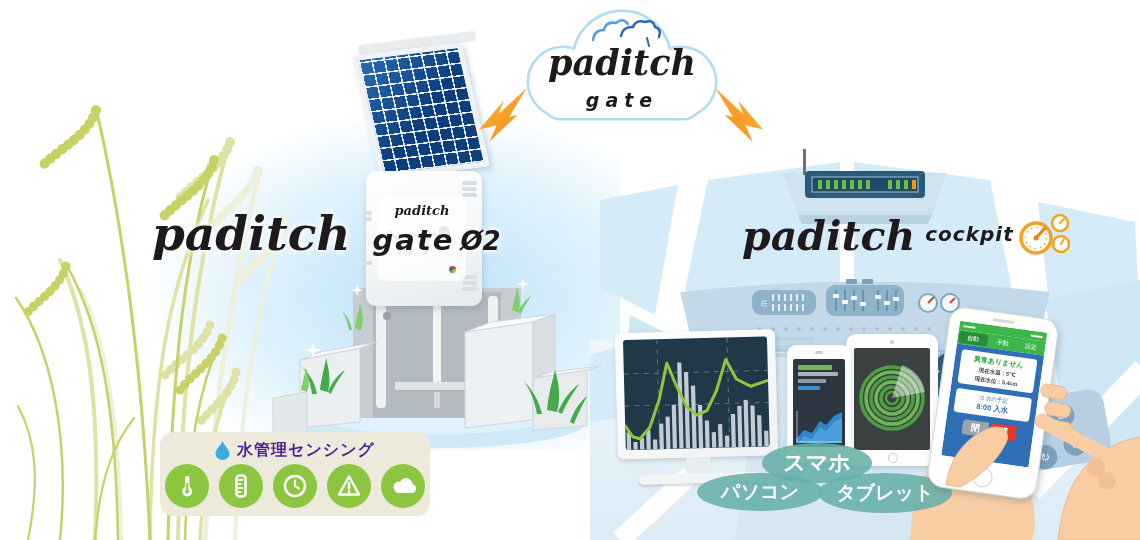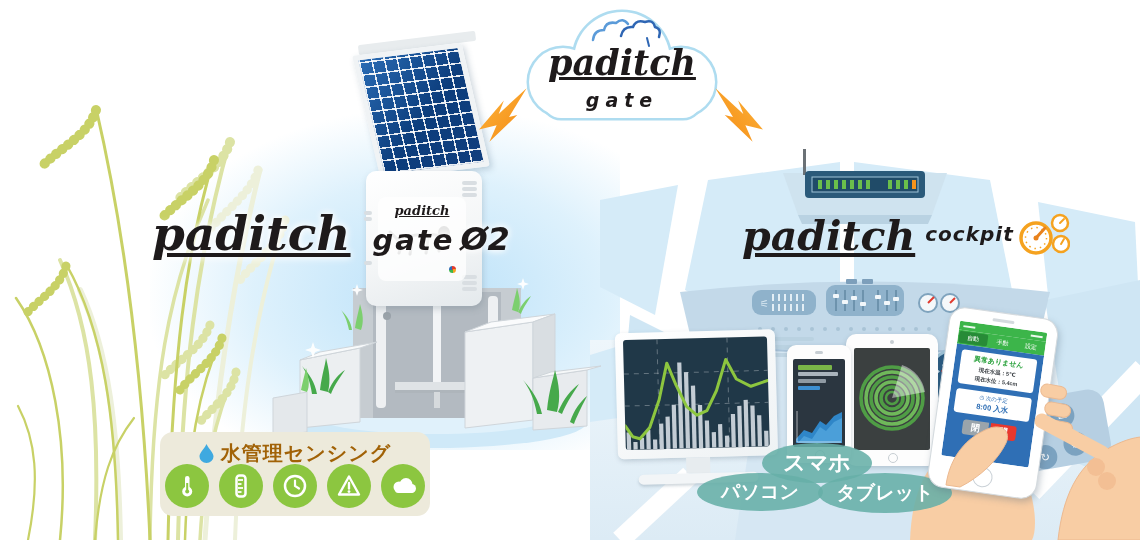--- a/index.html
+++ b/index.html
@@ -1,26 +1,26 @@
 <!DOCTYPE html>
 <html><head>
 <meta charset="utf-8">
 <style>
   html,body{margin:0;padding:0;background:#fff;}
   #stage{position:relative;width:1140px;height:540px;background:#ffffff;overflow:hidden;
          font-family:"Liberation Sans","DejaVu Sans",sans-serif;}
   .abs{position:absolute;}
   
-  .logo-serif{font-family:"DejaVu Serif",serif;font-weight:700;font-style:italic;color:#1e1a1b;text-decoration:underline;}
+  .logo-serif{font-family:"DejaVu Serif",serif;font-weight:700;font-style:italic;color:#1e1a1b;}
   .logo-sans{font-family:"DejaVu Sans",sans-serif;font-weight:700;font-style:italic;color:#1e1a1b;}
   
   #gate-label{left:152px;top:206px;white-space:nowrap;text-shadow:0 0 6px #fff,0 0 10px #fff;z-index:6;}
   #gate-label .b{font-size:47px;}
   #gate-label .g{font-size:29px;margin-left:22px;letter-spacing:2px;}
-  #gate-label .v{font-size:32px;margin-left:6px;}
+  #gate-label .v{font-size:26px;margin-left:6px;}
   
   #cloud{left:497px;top:2px;width:250px;height:138px;z-index:7;}
   #cloud .brand{position:absolute;left:0;right:0;top:40px;text-align:center;font-size:35px;}
   #cloud .sub{position:absolute;left:0;right:0;top:87px;text-align:center;font-size:19px;letter-spacing:6px;}
   .bolt{position:absolute;width:62px;height:58px;}
   
   #glow{left:150px;top:110px;width:470px;height:340px;z-index:1;
         background:radial-gradient(ellipse at 60% 55%, rgba(175,220,248,.85) 0%, rgba(195,230,250,.55) 45%, rgba(255,255,255,0) 72%);}
   #solar{left:366px;top:48px;width:100px;height:116px;z-index:5;
          transform:rotate(-7deg) skewX(6deg);
@@ -37,21 +37,21 @@
   .vent{position:absolute;right:5px;width:15px;height:4px;border-radius:2px;background:#d9dee2;}
   .ventL{position:absolute;left:-2px;width:8px;height:4px;border-radius:2px;background:#d9dee2;}
   #gatebox .panel{position:absolute;left:12px;top:26px;width:88px;height:84px;border-radius:8px;
                   background:rgba(255,255,255,.75);}
   #gatebox .plogo{position:absolute;left:0;right:0;top:6px;text-align:center;font-size:13px;}
   #gatebox .led{position:absolute;right:10px;bottom:8px;width:7px;height:7px;border-radius:50%;
                 background:conic-gradient(#e23b2e 0 25%,#f5a21f 25% 50%,#3bb54a 50% 75%,#2e6db4 75%);}
   
   #sensing{left:160px;top:432px;width:270px;height:84px;background:#edeadb;border-radius:13px;z-index:6;}
   #sensing .hd{position:absolute;left:0;right:0;top:8px;display:flex;justify-content:center;align-items:center;gap:7px;}
-  #sensing .hd span{font-size:20px;font-weight:700;color:#a16207;letter-spacing:1px;}
+  #sensing .hd span{font-size:16px;font-weight:700;color:#4c1d95;letter-spacing:1px;}
   #sensing .row{position:absolute;left:0;right:0;top:32px;display:flex;justify-content:center;gap:10px;}
   .scircle{width:44px;height:44px;border-radius:50%;background:#8cc640;display:flex;align-items:center;justify-content:center;}
   
   #cockpit-bg{left:590px;top:145px;width:550px;height:395px;z-index:1;}
   #cockpit-title{left:742px;top:212px;white-space:nowrap;z-index:3;display:flex;align-items:flex-start;}
   #cockpit-title .b{font-size:41px;}
   #cockpit-title .c{font-size:20px;margin-left:10px;margin-top:10px;letter-spacing:1px;}
   
   #monitor{left:617px;top:331px;width:176px;height:172px;z-index:3;transform:rotate(-1.5deg);}
   #monitor .frame{position:absolute;left:0;top:0;width:160px;height:126px;background:linear-gradient(150deg,#ffffff,#eef2f4);

